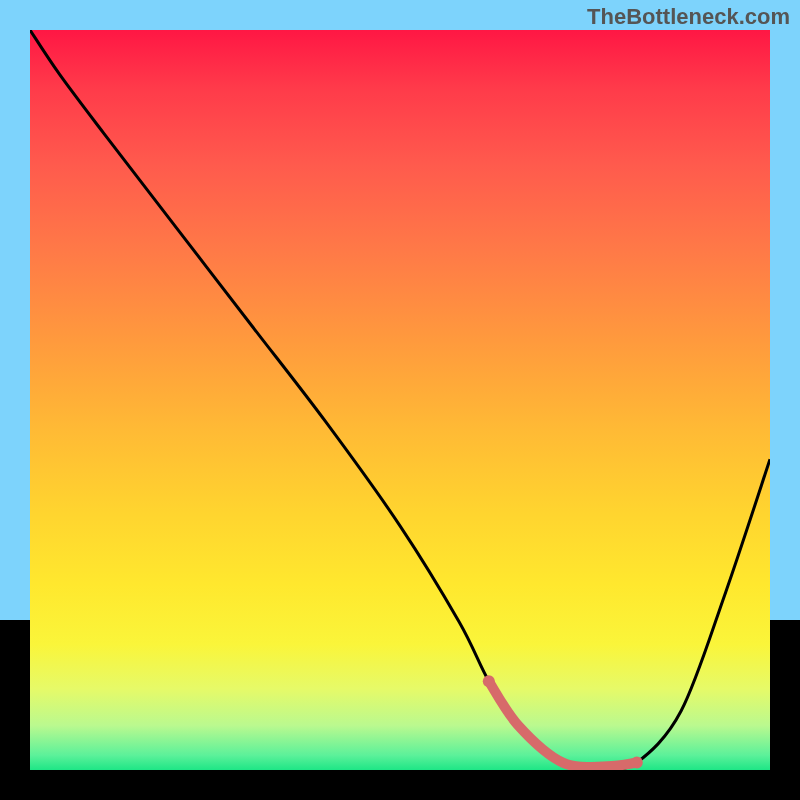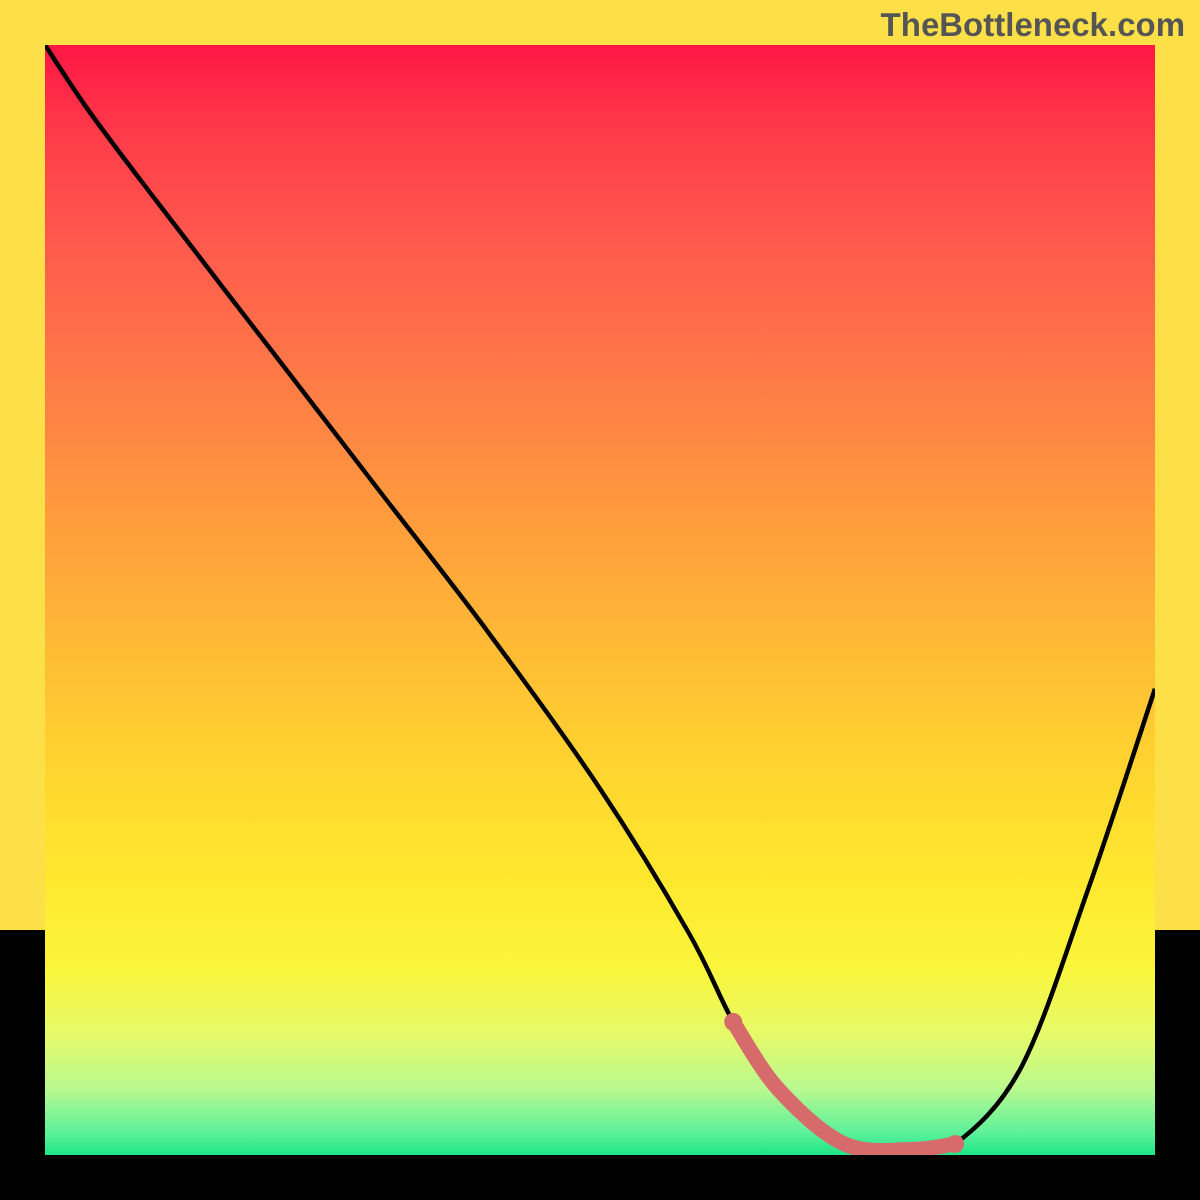--- a/index.html
+++ b/index.html
@@ -1,21 +1,21 @@
 <!DOCTYPE html>
 <html><head>
 <meta charset="utf-8">
 <style>
   * { margin: 0; padding: 0; box-sizing: border-box; }
   html, body { width: 800px; height: 800px; background: #000; overflow: hidden; }
   .container {
     width: 800px;
     height: 620px;
     position: relative;
-    background: #fde047;
+    background: #7dd3fc;
   }
   .watermark {
     position: absolute;
     top: 4px;
     right: 10px;
     color: #555;
     font-family: Arial, sans-serif;
     font-size: 22px;
     font-weight: bold;
     z-index: 10;

